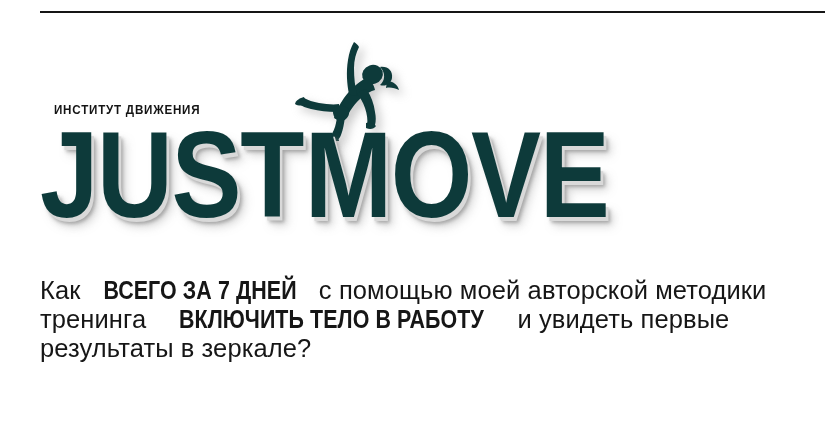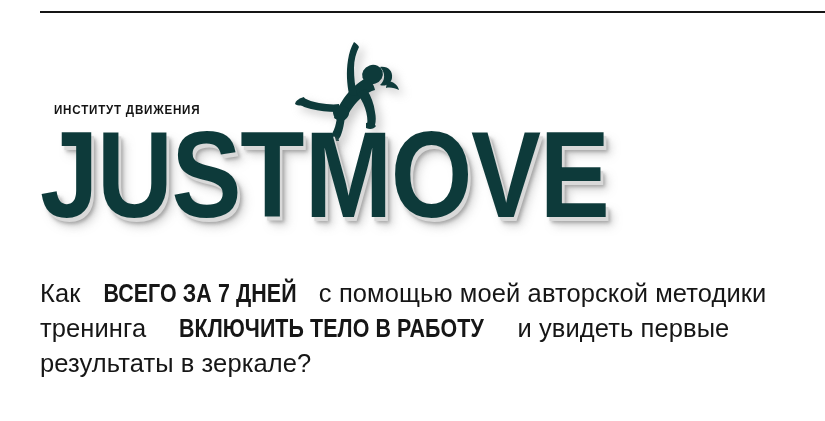--- a/index.html
+++ b/index.html
@@ -93,21 +93,21 @@
 
   
   .headline {
     position: absolute;
     left: 40px;
     top: 276px;
     width: 760px;
     margin: 0;
     font-family: "Liberation Sans", sans-serif;
     font-size: 25.5px;
-    line-height: 35px;
+    line-height: 29px;
     font-weight: 400;
     color: #161616;
     letter-spacing: 0.1px;
   }
   .headline .em {
     font-family: "Liberation Sans Narrow", "Liberation Sans", sans-serif;
     font-weight: 700;
     letter-spacing: 0.1px;
     display: inline-block;
     transform: scaleX(0.84);

